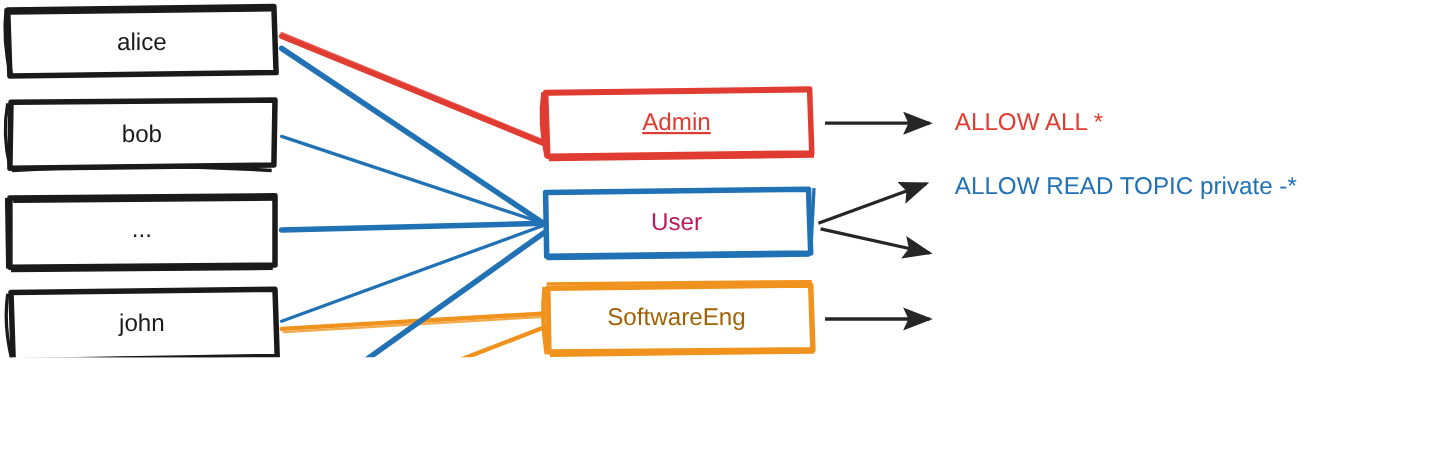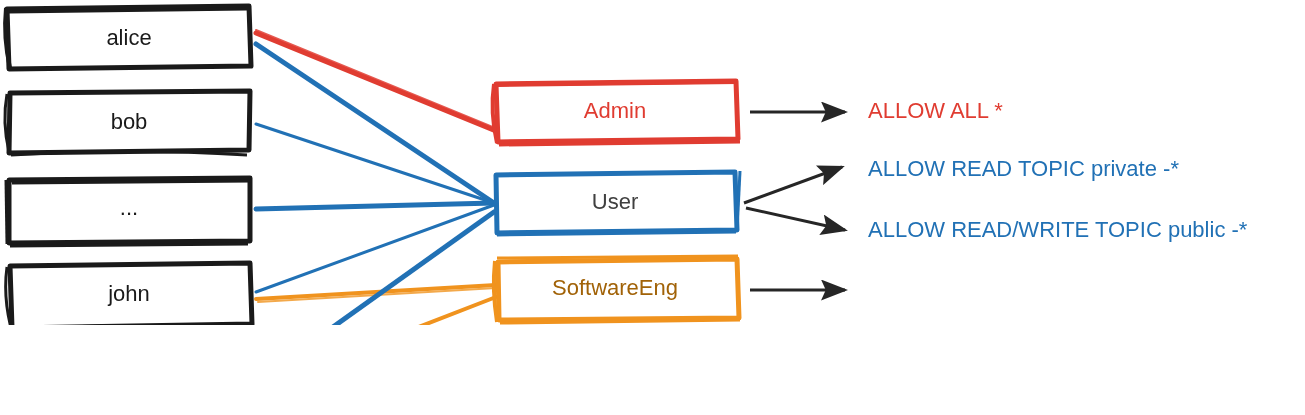--- a/index.html
+++ b/index.html
@@ -140,21 +140,20 @@
       <line x1="750" y1="290" x2="845" y2="290" stroke="#262626" stroke-width="3" marker-end="url(#arrowhead)"></line>
     </g>
   </svg>
 
   <div class="node-label" style="left:6px; top:27px; width:246px; color:#1a1a1a;">alice</div>
   <div class="node-label" style="left:6px; top:111px; width:246px; color:#1a1a1a;">bob</div>
   <div class="node-label" style="left:6px; top:197px; width:246px; color:#1a1a1a;">...</div>
   <div class="node-label" style="left:6px; top:283px; width:246px; color:#1a1a1a;">john</div>
   <div class="node-label" style="left:6px; top:363px; width:246px; color:#1a1a1a;">jane</div>
 
-  <div class="node-label" style="left:492px; top:100px; width:246px; color:#E03C31;">Admin</div>
-  <div class="node-label" style="left:492px; top:191px; width:246px; color:#404040;">User</div>
+  <div class="node-label" style="left:492px; top:100px; width:246px; color:#E03C31;text-decoration:underline;">Admin</div>
+  <div class="node-label" style="left:492px; top:191px; width:246px; color:#be185d;">User</div>
   <div class="node-label" style="left:492px; top:277px; width:246px; color:#a16207;">SoftwareEng</div>
 
   <div class="perm-label" style="left:868px; top:100px; color:#E03C31;">ALLOW ALL *</div>
   <div class="perm-label" style="left:868px; top:158px; color:#2171B5;">ALLOW READ TOPIC private -*</div>
-  <div class="perm-label" style="left:868px; top:219px; color:#2171B5;">ALLOW READ/WRITE TOPIC public -*</div>
 
 </div>
 
 </body></html>

